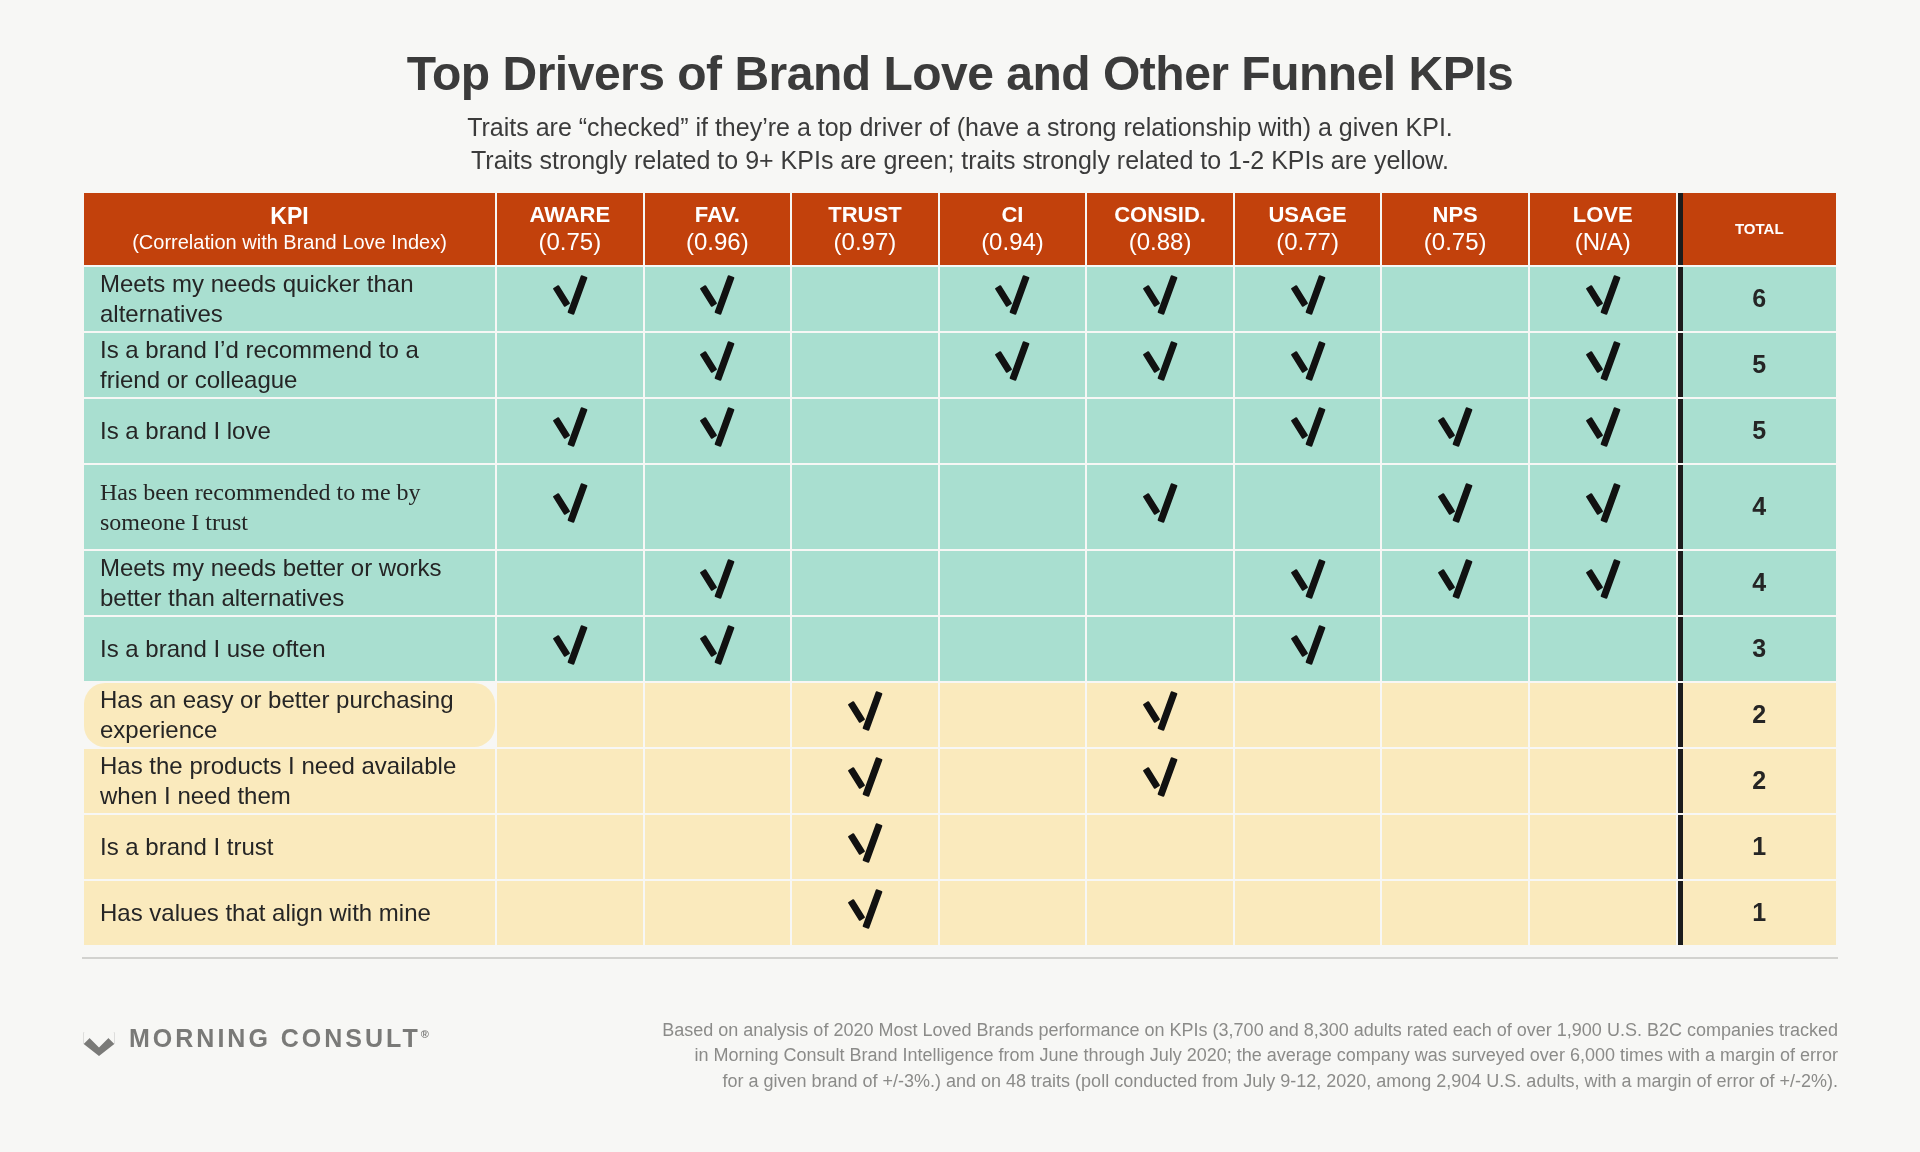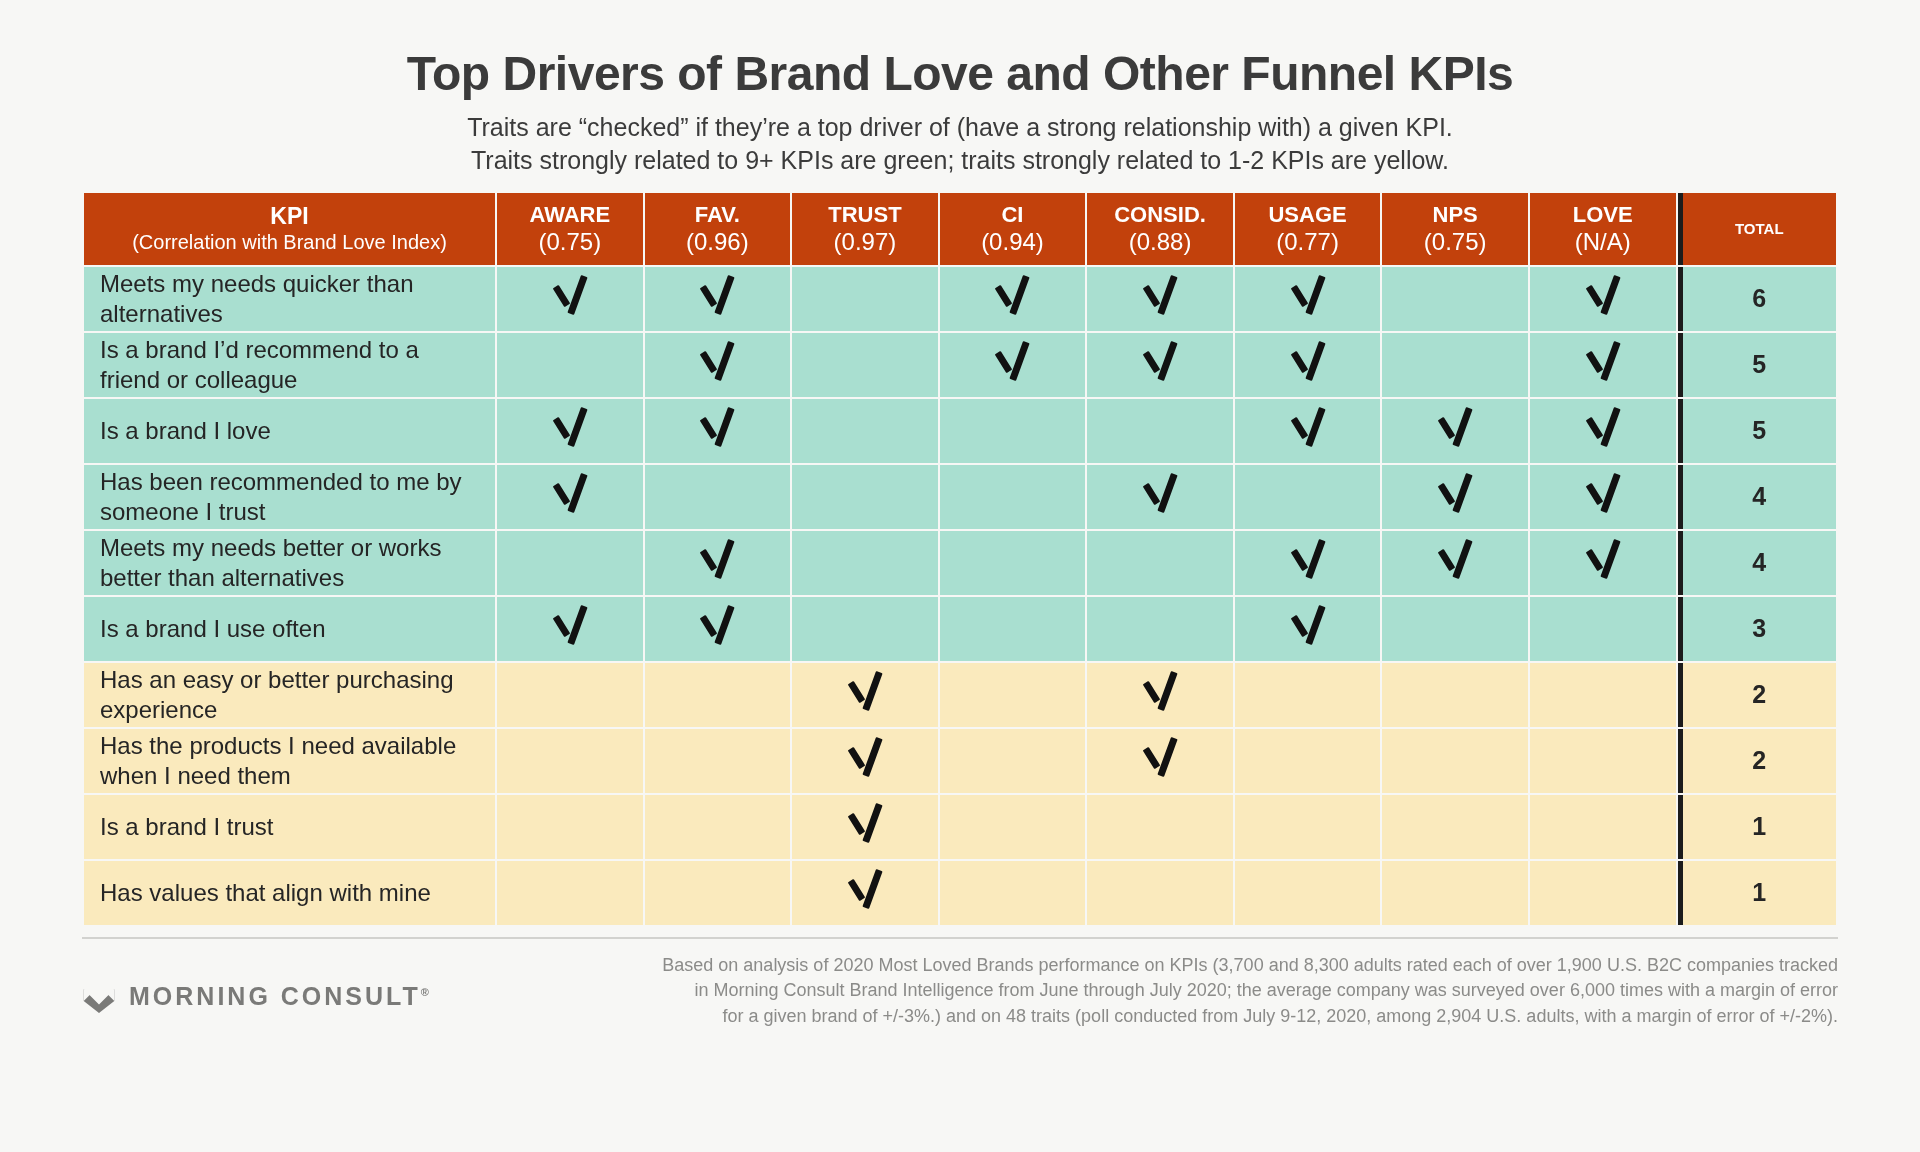--- a/index.html
+++ b/index.html
@@ -188,20 +188,21 @@
     vertical-align: super;
     letter-spacing: 0;
   }
   .source {
     flex: 1 1 auto;
     text-align: right;
     font-size: 18px;
     line-height: 1.42;
     color: #8b8b89;
     padding-left: 60px;
+    margin-top: 45px;
   }
   .source div { white-space: nowrap; }
 </style>
 </head>
 <body>
 
 <div id="page">
 
   <div class="title-block">
     <div class="chart-title">Top Drivers of Brand Love and Other Funnel KPIs</div>
@@ -298,21 +299,21 @@
             <td class="mark"><span class="check"></span></td>
             <td class="mark"></td>
             <td class="mark"></td>
             <td class="mark"></td>
             <td class="mark"><span class="check"></span></td>
             <td class="mark"><span class="check"></span></td>
             <td class="mark"><span class="check"></span></td>
             <td class="total">5</td>
           </tr>
           <tr class="green">
-            <td class="label" style="height: 64px;">Has been recommended to me by someone I trust</td>
+            <td class="label" style="height: 84px; font-family: Liberation Serif, serif;">Has been recommended to me by someone I trust</td>
             <td class="mark"><span class="check"></span></td>
             <td class="mark"></td>
             <td class="mark"></td>
             <td class="mark"></td>
             <td class="mark"><span class="check"></span></td>
             <td class="mark"></td>
             <td class="mark"><span class="check"></span></td>
             <td class="mark"><span class="check"></span></td>
             <td class="total">4</td>
           </tr>
@@ -334,21 +335,21 @@
             <td class="mark"><span class="check"></span></td>
             <td class="mark"></td>
             <td class="mark"></td>
             <td class="mark"></td>
             <td class="mark"><span class="check"></span></td>
             <td class="mark"></td>
             <td class="mark"></td>
             <td class="total">3</td>
           </tr>
           <tr class="yellow">
-            <td class="label" style="height: 64px;">Has an easy or better purchasing experience</td>
+            <td class="label" style="height: 64px; border-radius: 21px;">Has an easy or better purchasing experience</td>
             <td class="mark"></td>
             <td class="mark"></td>
             <td class="mark"><span class="check"></span></td>
             <td class="mark"></td>
             <td class="mark"><span class="check"></span></td>
             <td class="mark"></td>
             <td class="mark"></td>
             <td class="mark"></td>
             <td class="total">2</td>
           </tr>

